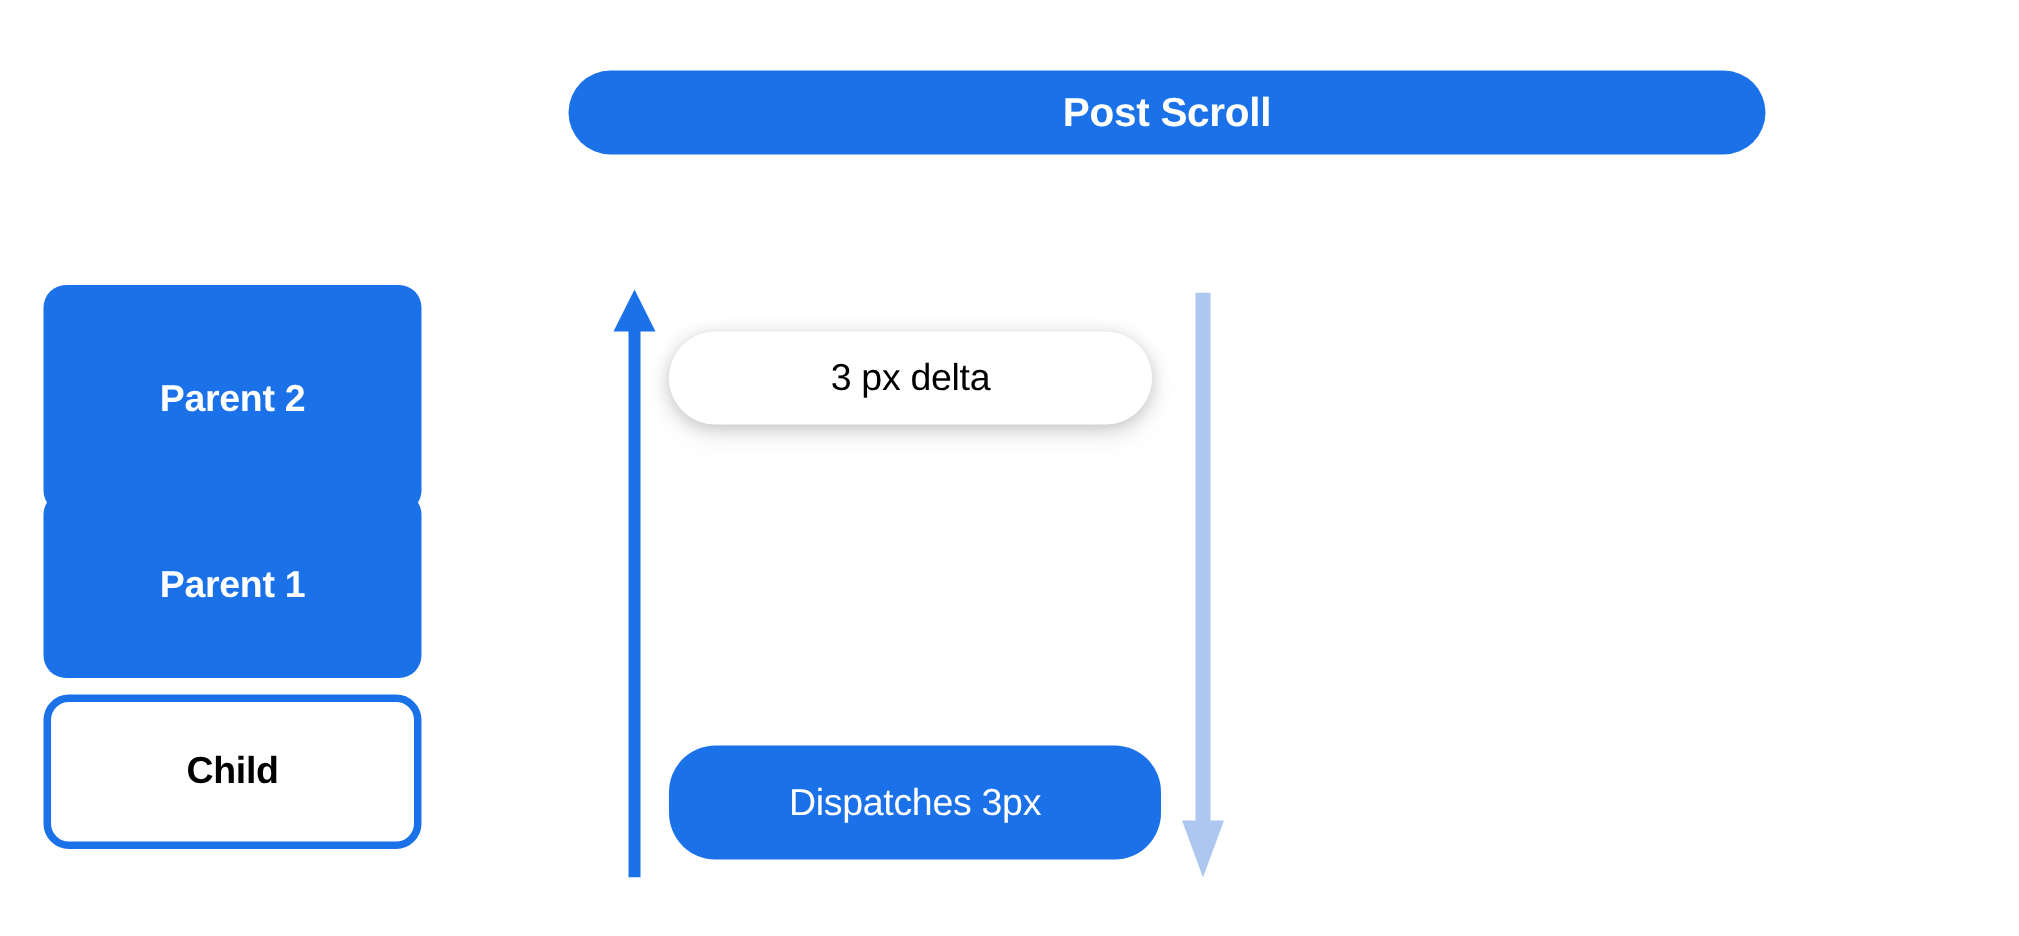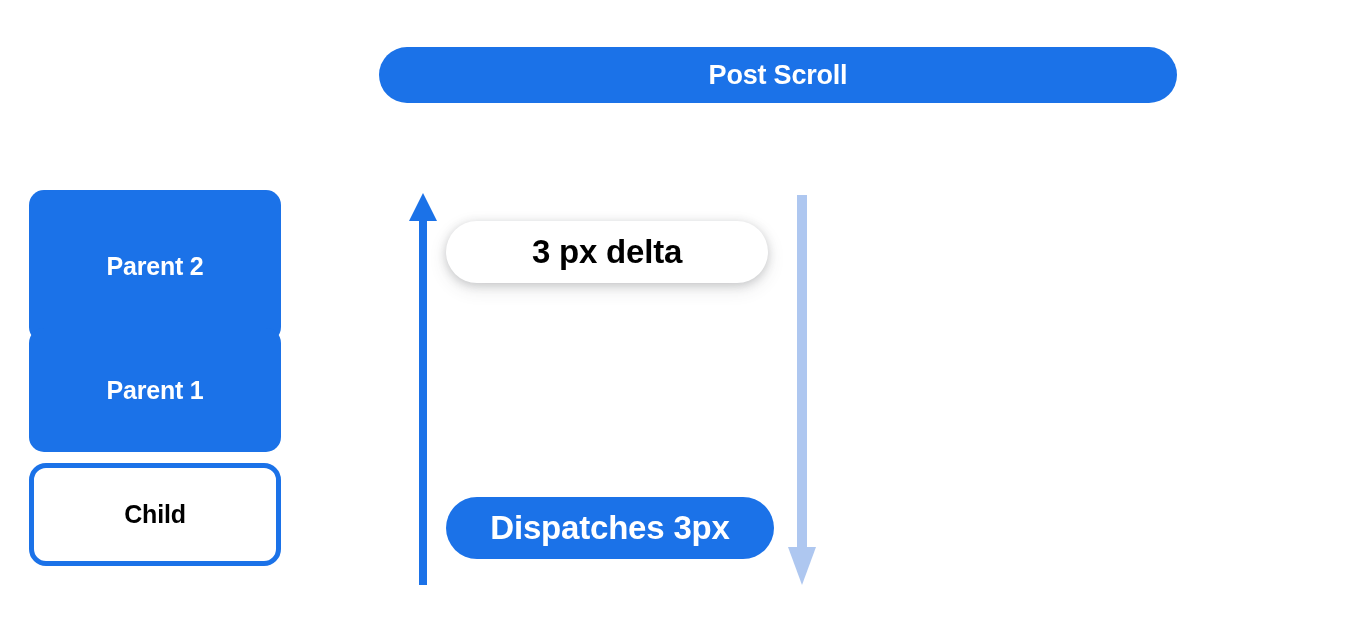--- a/index.html
+++ b/index.html
@@ -87,40 +87,40 @@
     height: 390px;
   }
 
   
   .pill {
     position: absolute;
     display: flex;
     align-items: center;
     justify-content: center;
     box-sizing: border-box;
-    font-size: 33px;
-    font-weight: bold;
+    font-size: 25px;
+    font-weight: normal;
     letter-spacing: -0.2px;
   }
   .pill-delta {
     left: 446px;
     top: 221px;
     width: 322px;
     height: 62px;
     border-radius: 31px;
     background: #ffffff;
     color: #000000;
     box-shadow: 0 2px 10px rgba(60, 64, 67, 0.22),
                 0 6px 18px rgba(60, 64, 67, 0.13);
   }
   .pill-dispatch {
     left: 446px;
     top: 497px;
     width: 328px;
-    height: 62px;
+    height: 76px;
     border-radius: 31px;
     background: #1b72e8;
     color: #ffffff;
   }
 </style>
 </head>
 <body>
 
 <div class="stage">
 

